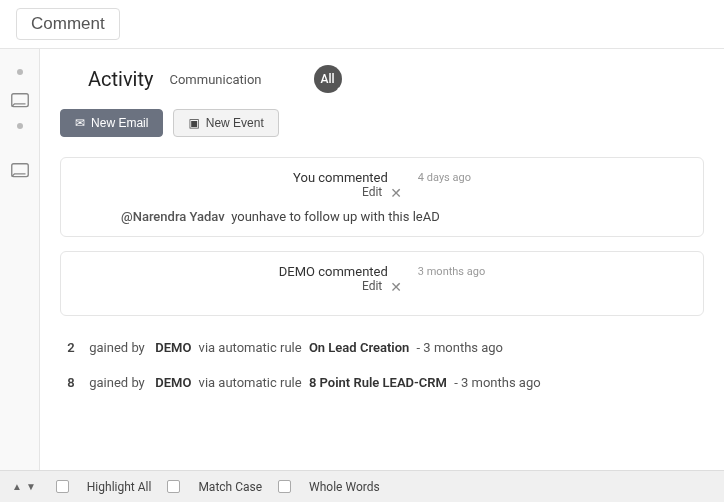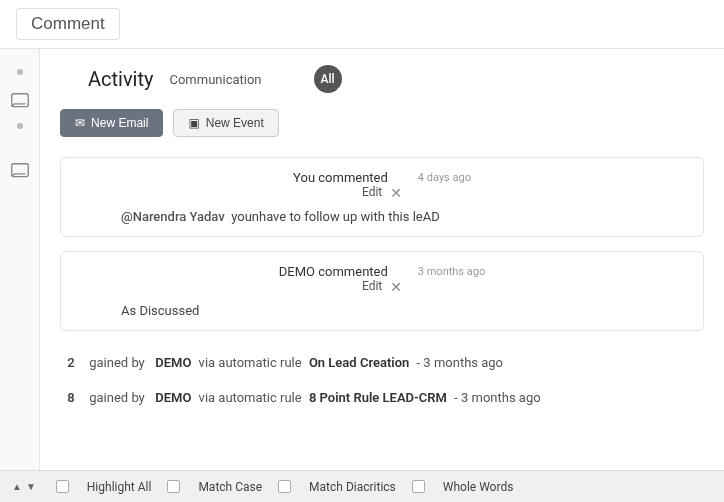--- a/index.html
+++ b/index.html
@@ -333,23 +333,20 @@
       <div class="comment-header">
         <div class="comment-meta">
           <span class="comment-who">DEMO commented</span>
           <span class="comment-time">3 months ago</span>
         </div>
         <div class="comment-actions">
           <span class="edit-link">Edit</span>
           <span class="close-btn">✕</span>
         </div>
       </div>
-      <div class="comment-body">
-        <span>As Discussed</span>
-      </div>
     </div>
 
     <div class="activity-row">
       <span class="number-badge">2</span>
       <span>&nbsp;gained by &nbsp;</span>
       <span class="bold-name">DEMO</span>
       <span>&nbsp;via automatic rule&nbsp;</span>
       <span class="bold-name">On Lead Creation</span>
       <span>&nbsp;<span>- 3 months ago</span></span>
     </div>
@@ -374,19 +371,15 @@
   <label class="toolbar-item">
     <div class="checkbox"></div>
     <span>Highlight All</span>
   </label>
   <label class="toolbar-item">
     <div class="checkbox"></div>
     <span>Match Case</span>
   </label>
   <label class="toolbar-item">
     <div class="checkbox"></div>
-    <span>Match Diacritics</span>
-  </label>
-  <label class="toolbar-item">
-    <div class="checkbox"></div>
     <span>Whole Words</span>
   </label>
 </div>
 
 </body></html>

